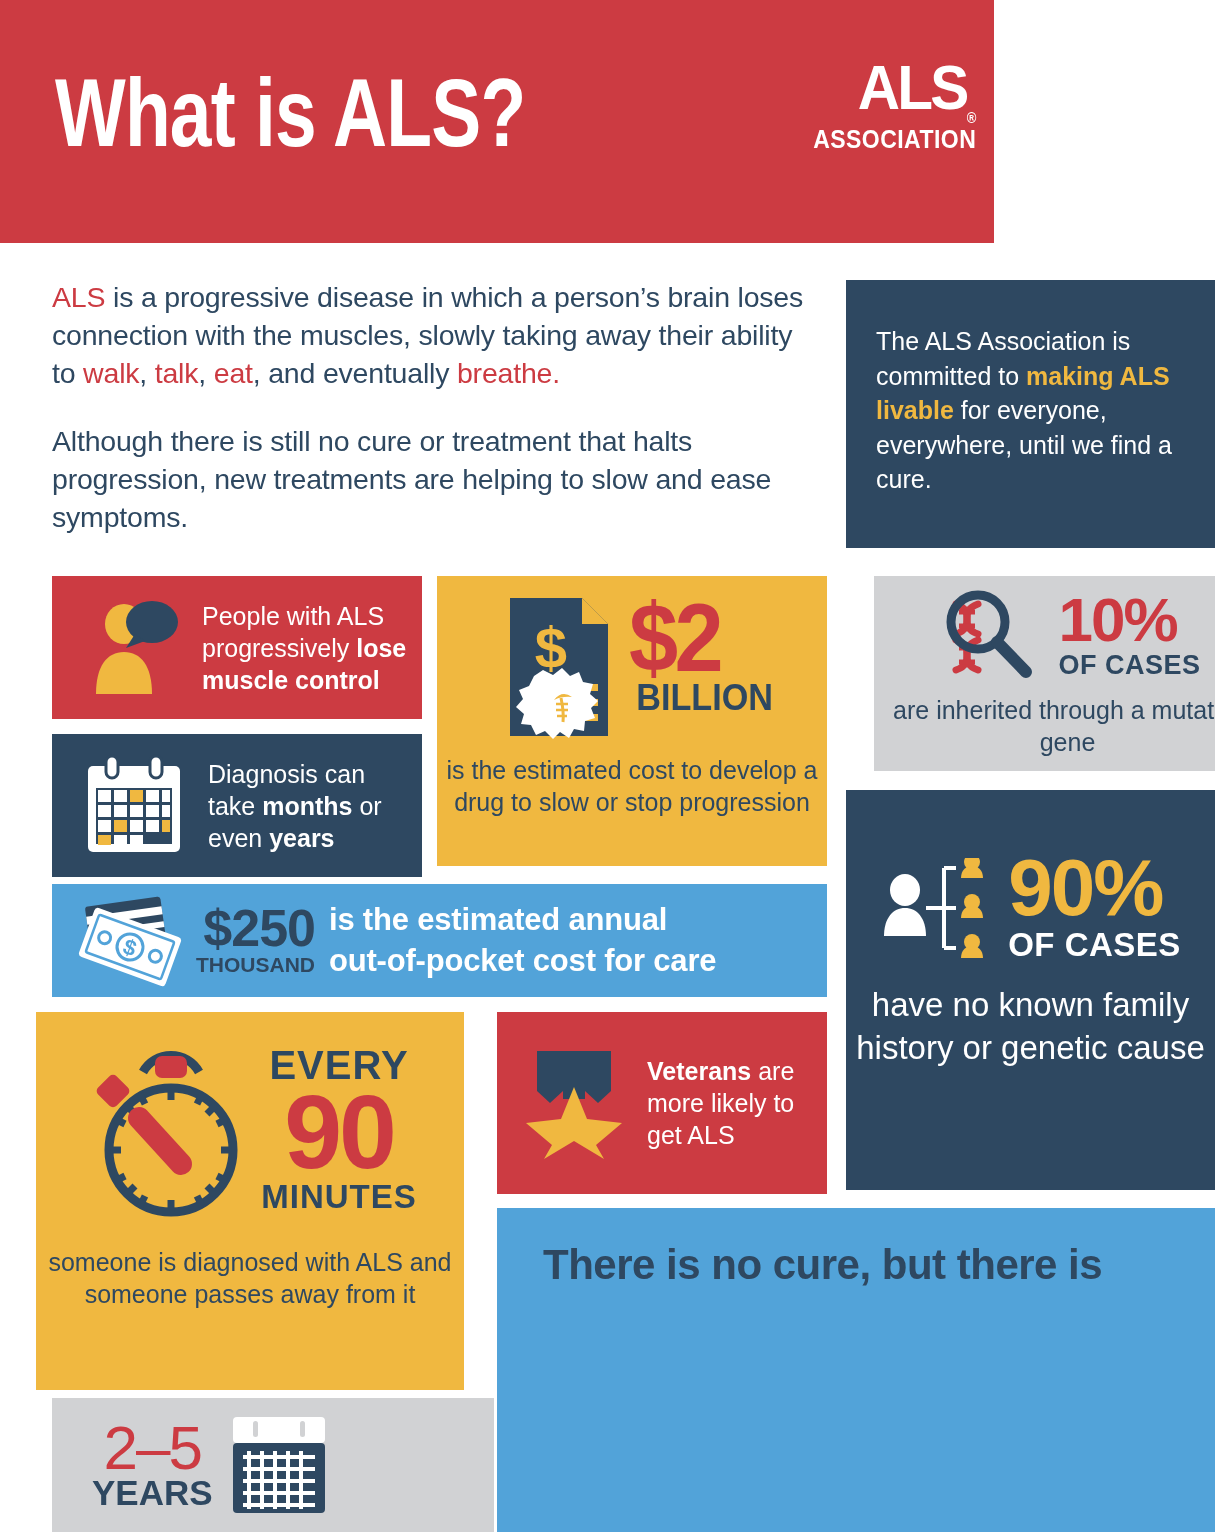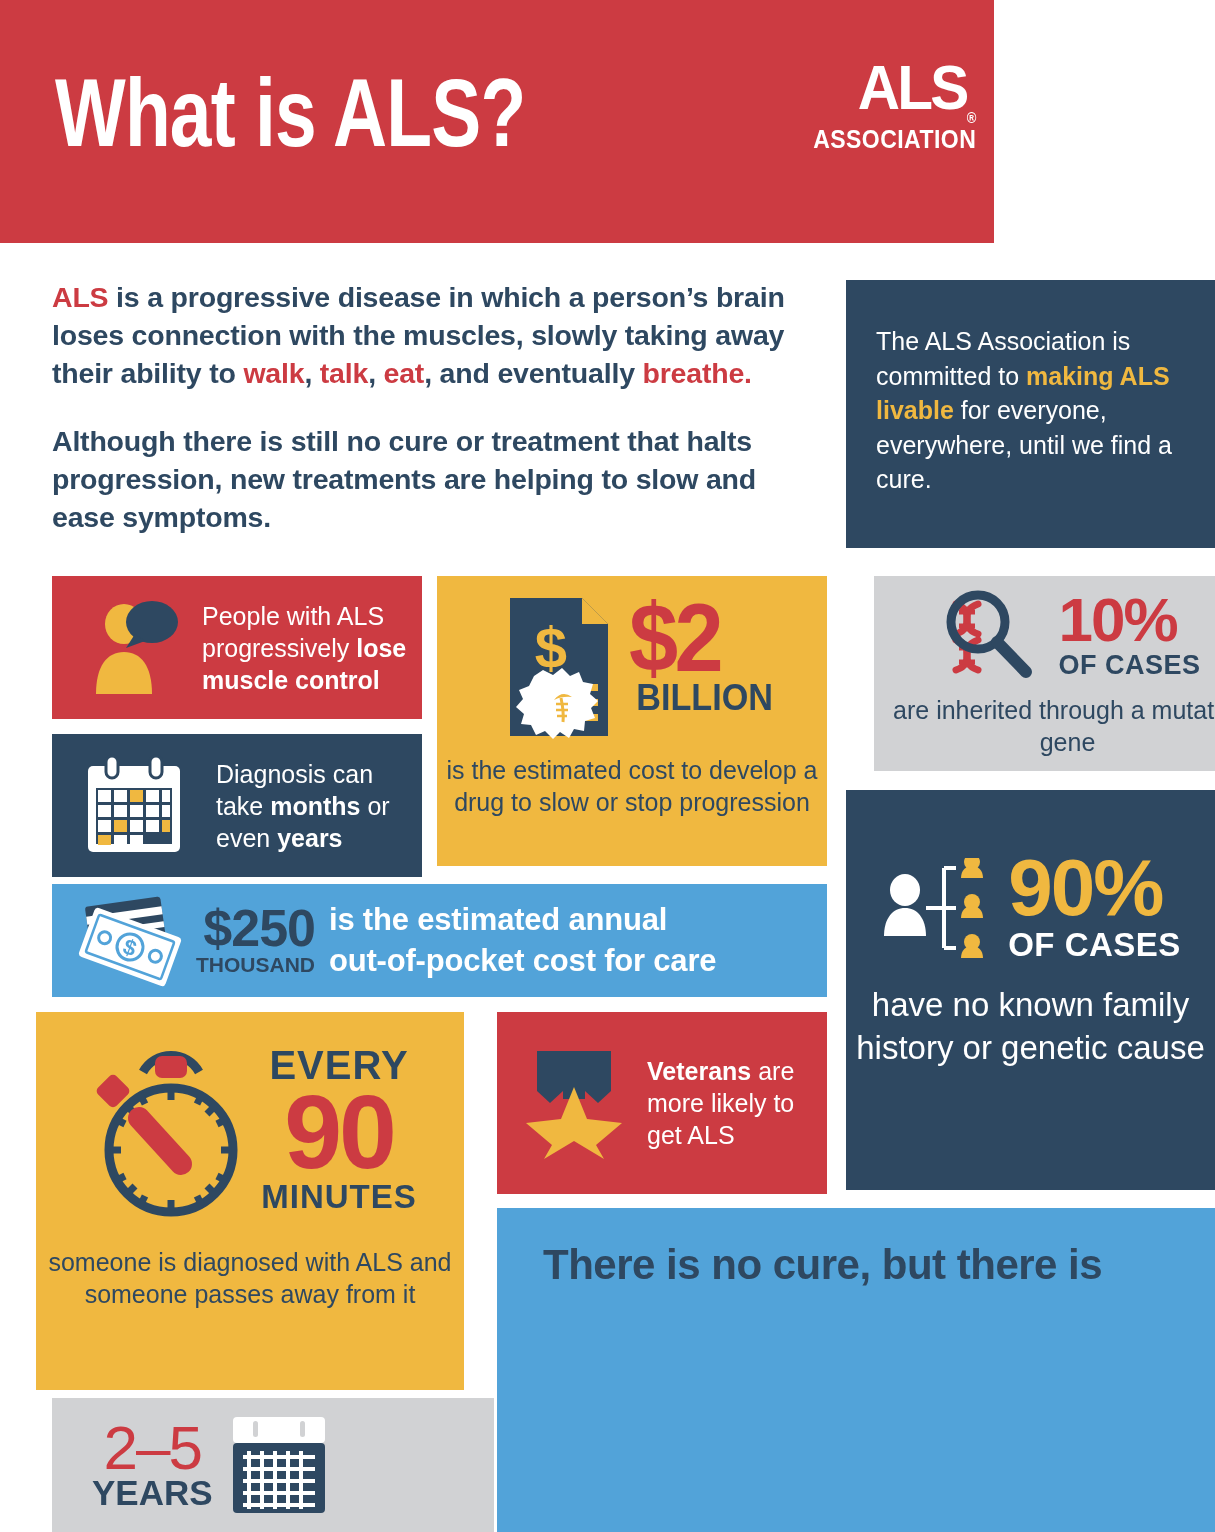--- a/index.html
+++ b/index.html
@@ -34,40 +34,40 @@
     font-weight:bold; font-size:25px; color:#fff; line-height:1.1;
     letter-spacing:0.5px; transform:scaleX(0.92); transform-origin:right center;
     margin-top:2px;
   }
 
   
   .intro {
     position:absolute; left:52px; top:278px; width:770px;
   }
   .intro p {
-    font-weight:bold; font-size:28.5px; line-height:1.34;
+    font-weight:normal; font-size:28.5px; line-height:1.34;
     color:#2e4861; letter-spacing:-0.2px;
   }
   .intro p + p { margin-top:29px; }
   .hl-red { color:#cc3b42; }
 
   
   .mission {
     position:absolute; left:846px; top:280px; width:369px; height:268px;
     background:#2e4861; padding:44px 28px 0 30px;
   }
   .mission p {
     font-size:25px; line-height:1.38; color:#ffffff; font-weight:400;
   }
   .hl-gold { color:#f0b840; font-weight:bold; }
 
   
   .card { position:absolute; }
   .c-red    { background:#cc3b42; }
-  .c-navy   { background:#2e4861;gap:8px; }
+  .c-navy   { background:#2e4861; }
   .c-gold   { background:#f0b840; }
   .c-grey   { background:#d1d2d4; }
   .c-blue   { background:#52a3d9; }
 
   .row-card { display:flex; align-items:center; }
   .icon-box { flex:0 0 auto; display:flex; align-items:center; justify-content:center; }
   .card-text { font-size:25px; line-height:1.28; }
   .card-text b { font-weight:bold; }
   .t-white { color:#ffffff; }
 

